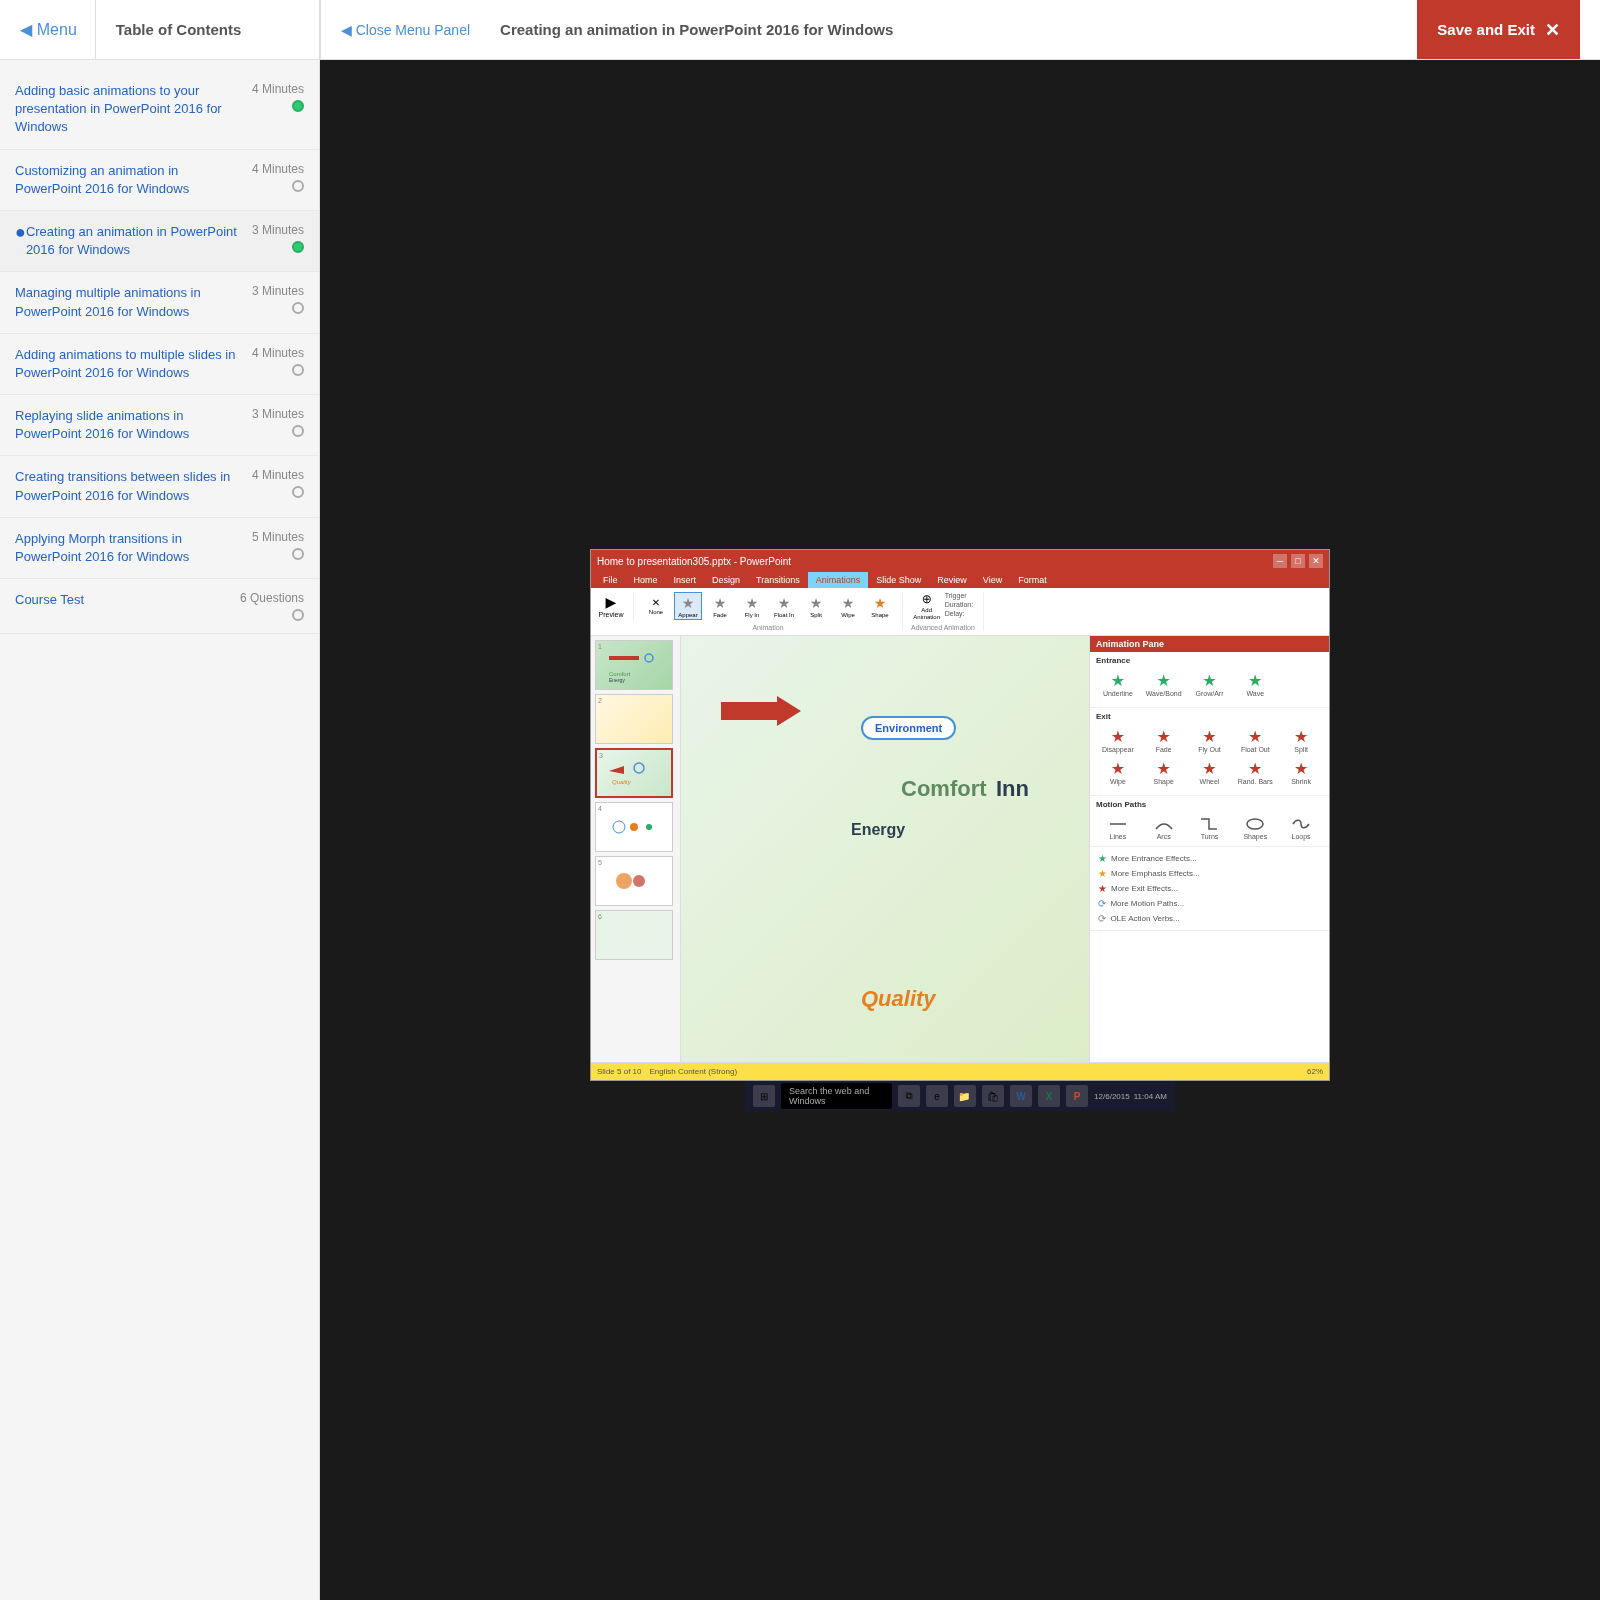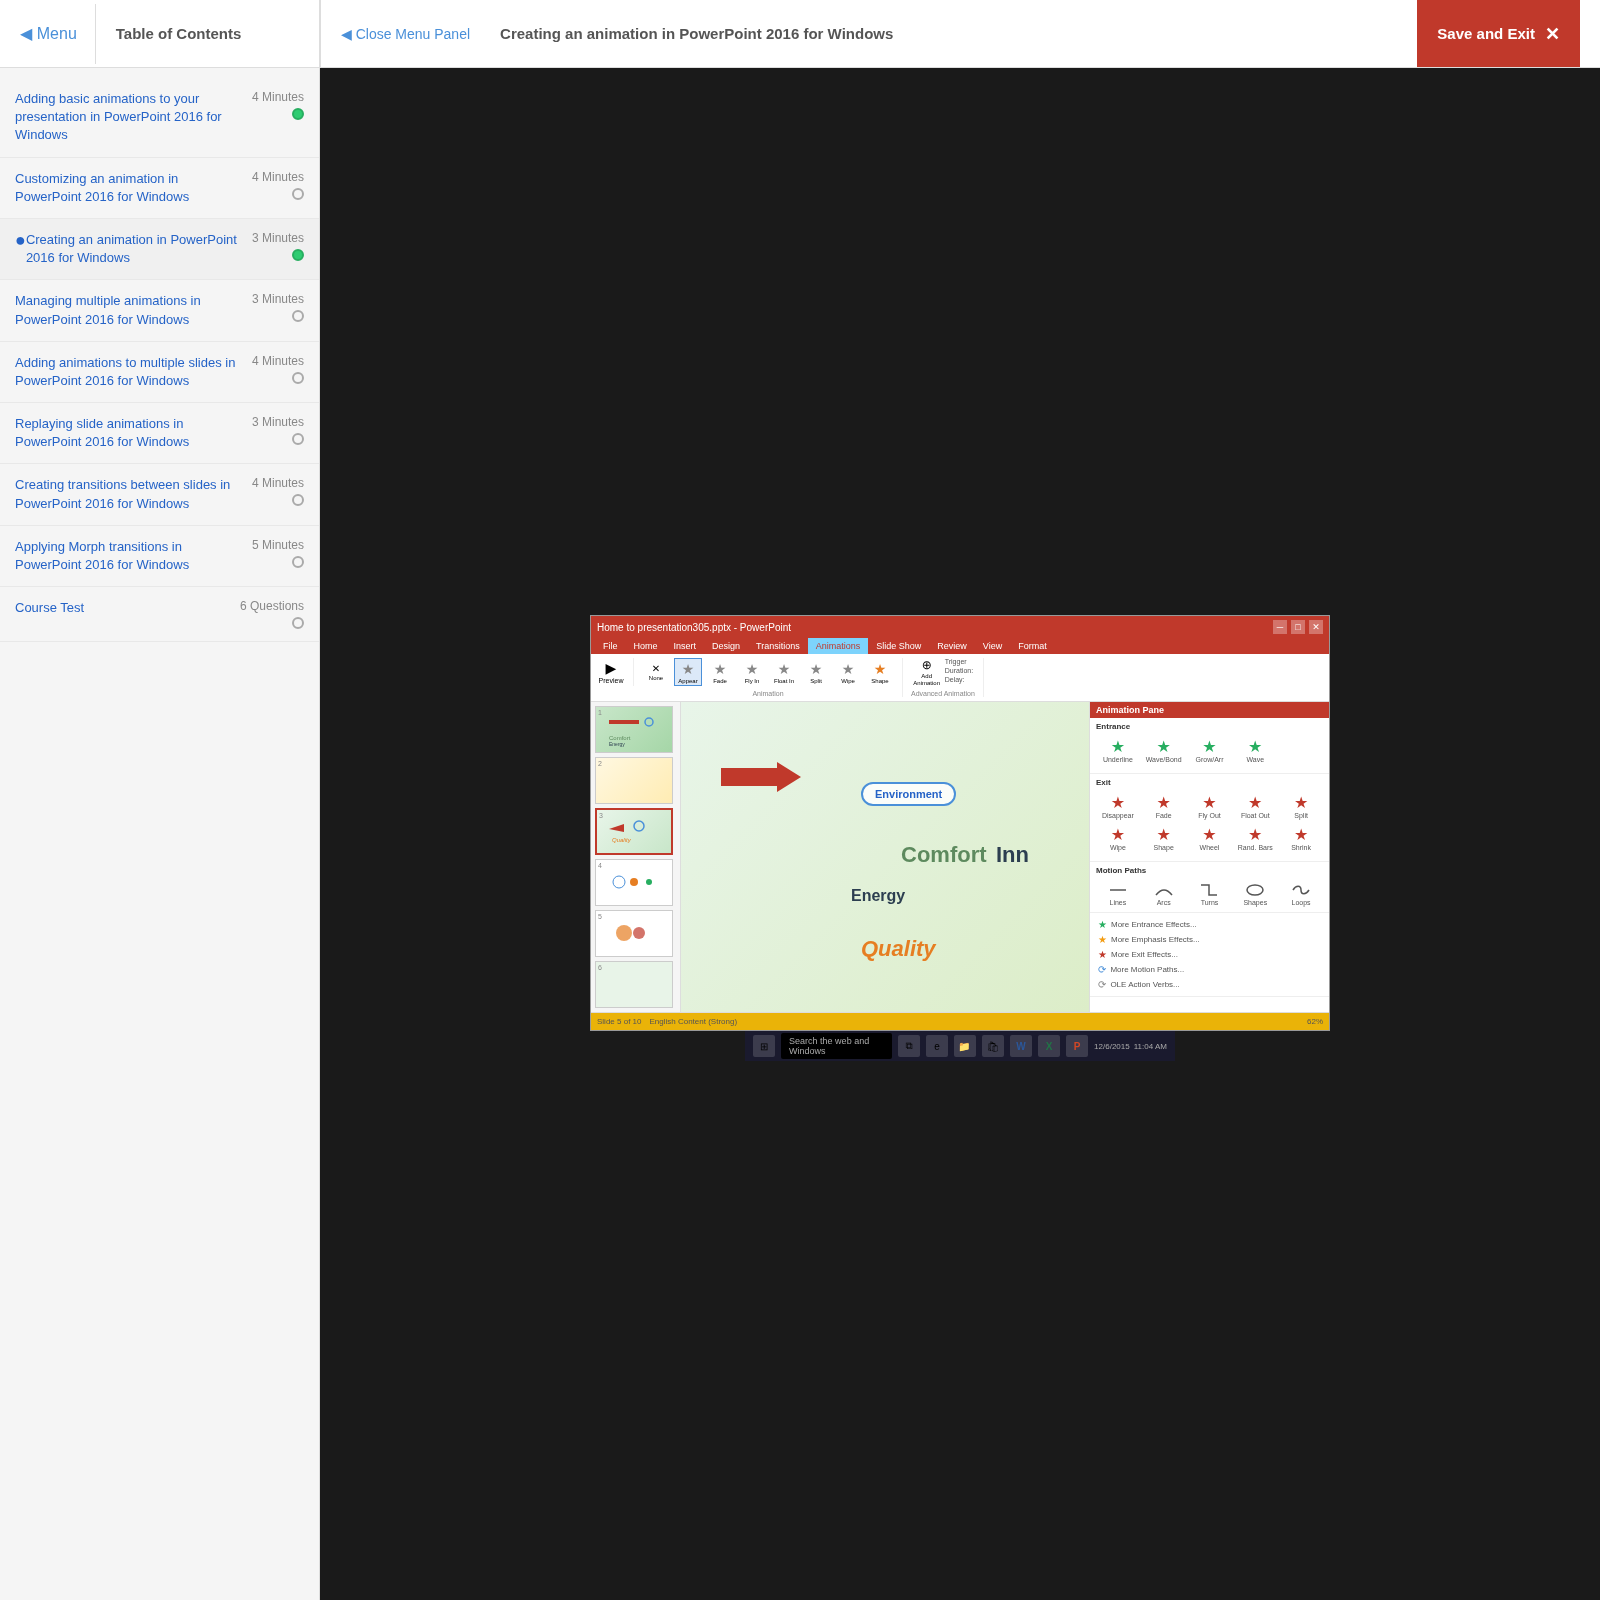--- a/index.html
+++ b/index.html
@@ -8,21 +8,21 @@
       height: 1600px;
       background: #fff;
       font-family: Arial, sans-serif;
       overflow: hidden;
     }
 
     
     .top-bar {
       display: flex;
       align-items: center;
-      height: 68px;
+      height: 60px;
       background: #fff;
       border-bottom: 1px solid #ddd;
     }
     .top-bar-menu {
       display: flex;
       align-items: center;
       padding: 0 20px;
       height: 100%;
       border-right: 1px solid #ddd;
       min-width: 320px;
@@ -193,21 +193,21 @@
       display: flex;
       flex-direction: column;
       align-items: center;
       justify-content: center;
       position: relative;
     }
 
     
     .ppt-window {
       width: 740px;
-      height: 416px;
+      height: 532px;
       background: #fff;
       border: 1px solid #999;
       display: flex;
       flex-direction: column;
       position: relative;
     }
 
     
     .ppt-titlebar {
       background: #c0392b;
@@ -482,21 +482,21 @@
       width: 24px;
       height: 18px;
       display: flex;
       align-items: center;
       justify-content: center;
     }
 
     
     .ppt-statusbar {
       height: 18px;
-      background: #eab308;
+      background: #fde047;
       border-top: 1px solid #ddd;
       display: flex;
       align-items: center;
       padding: 0 6px;
       font-size: 8px;
       color: #555;
       gap: 8px;
     }
 
     

